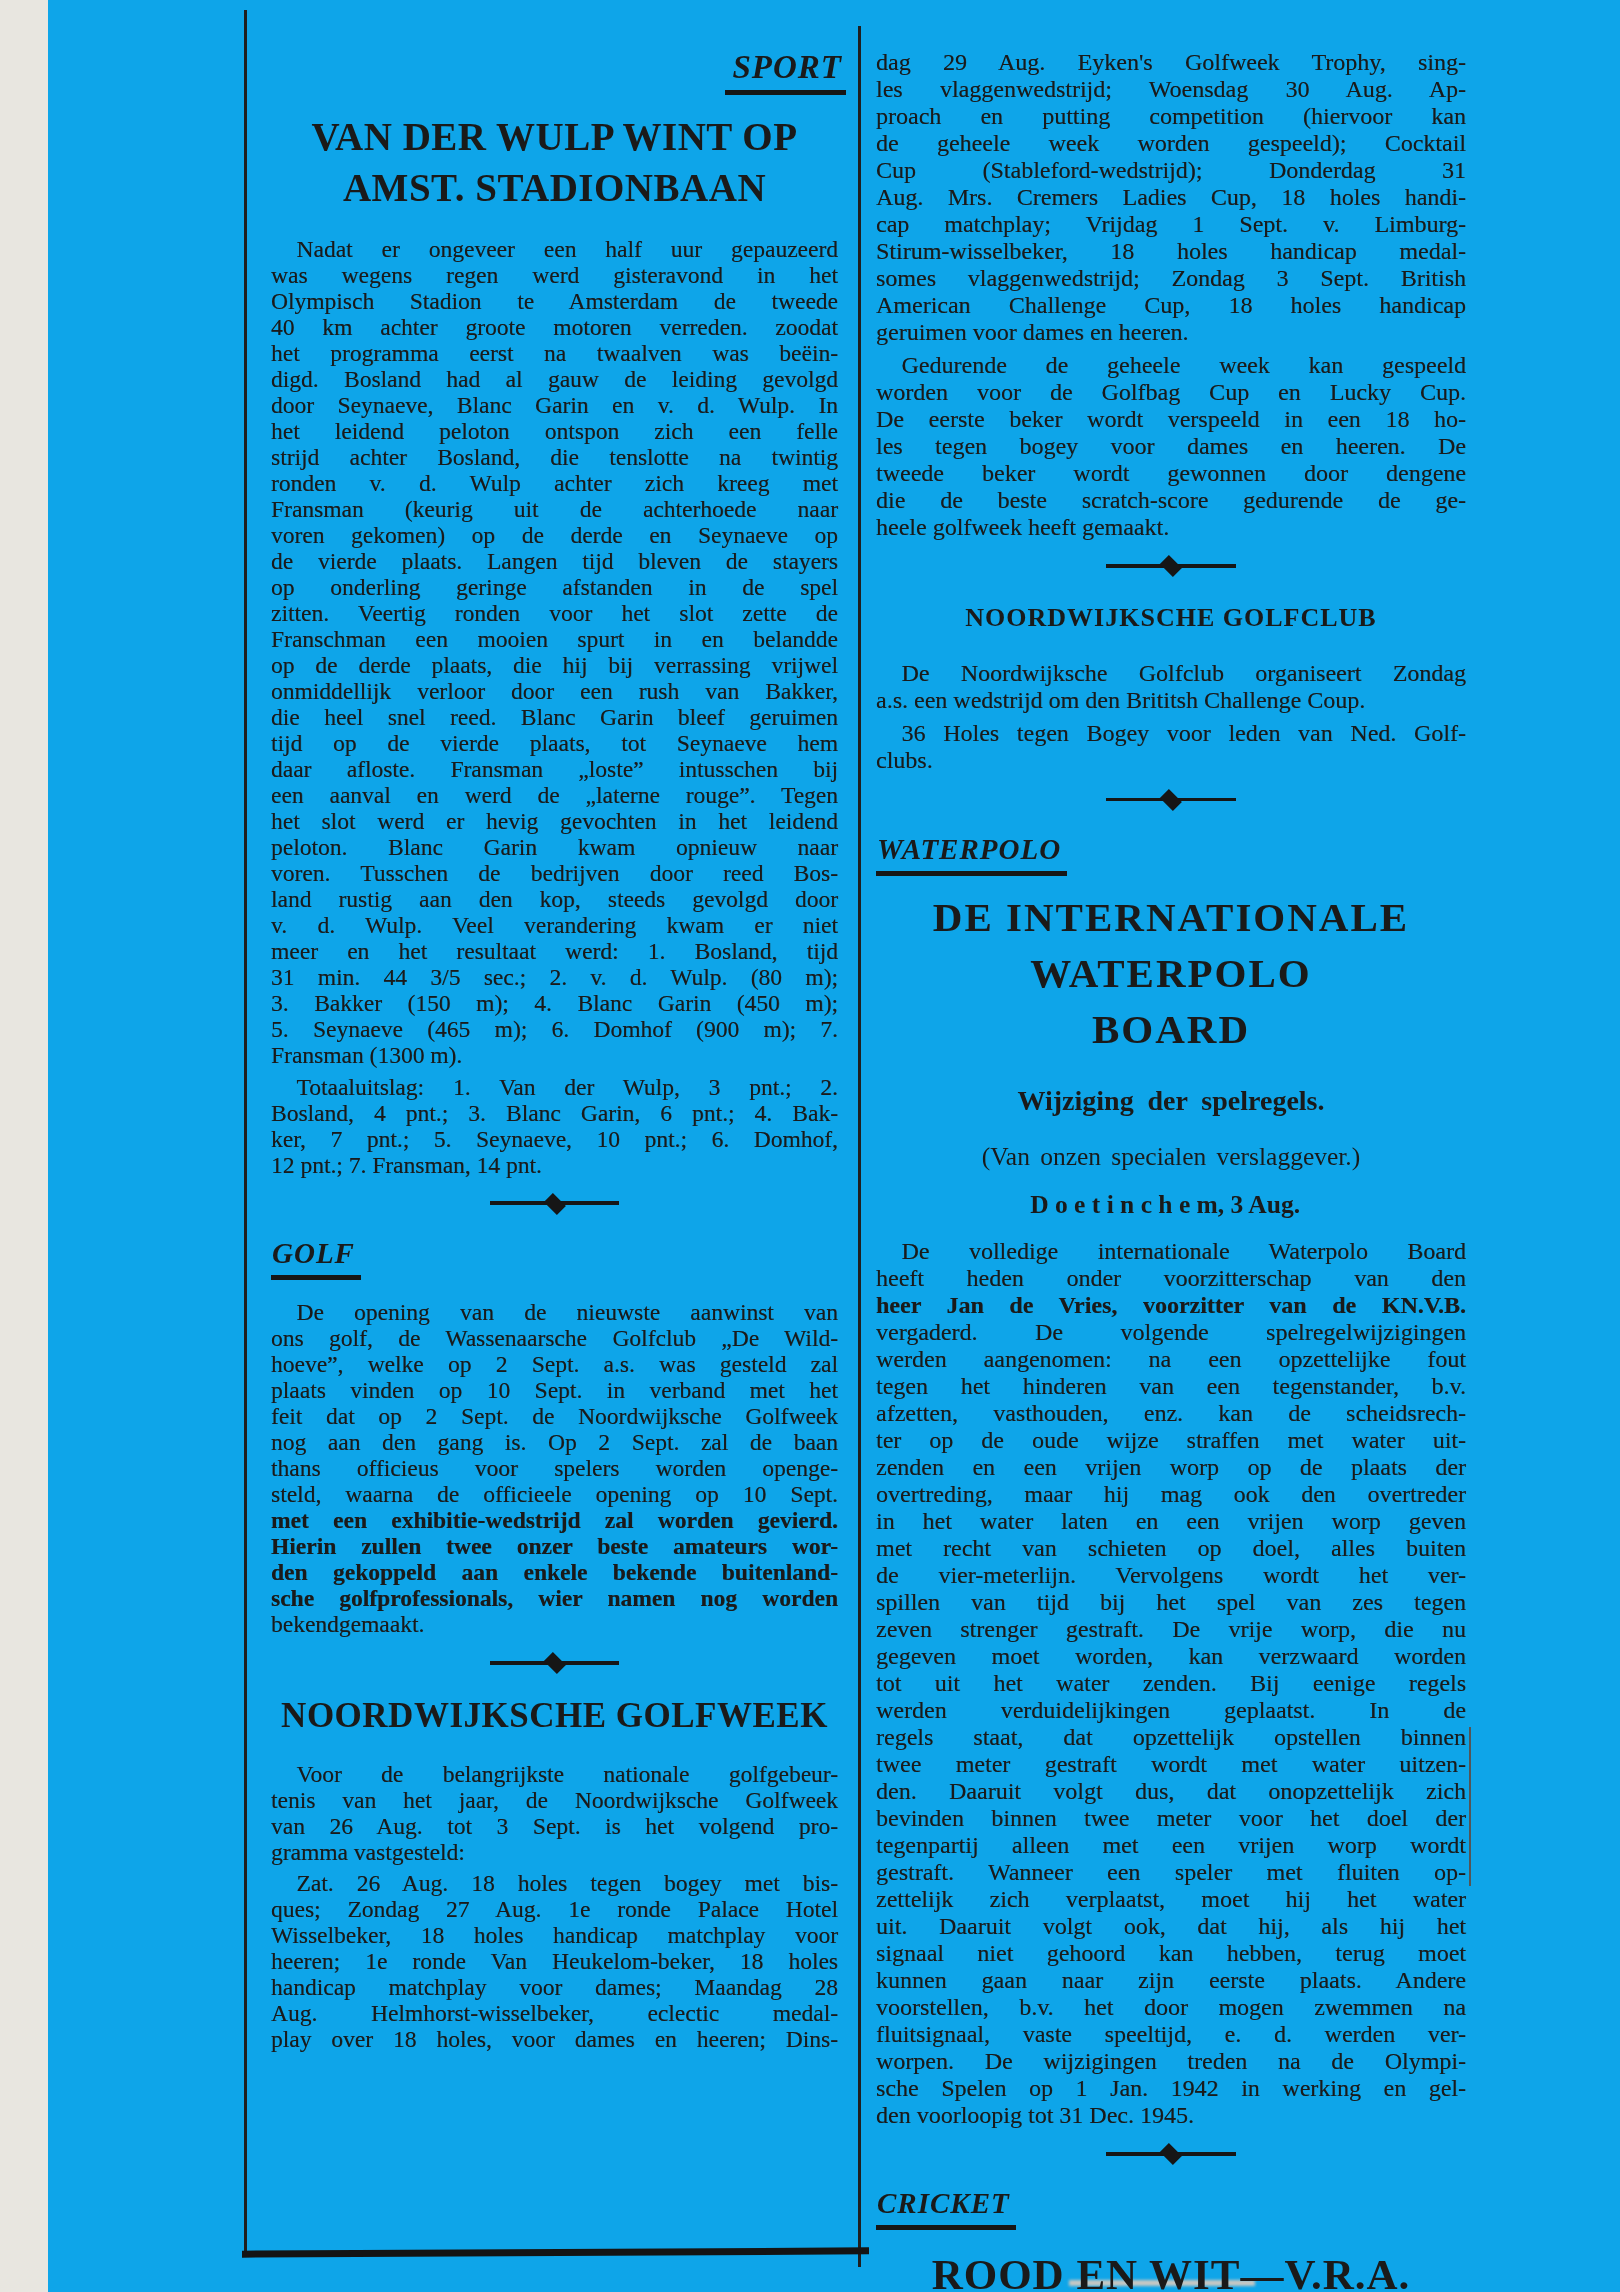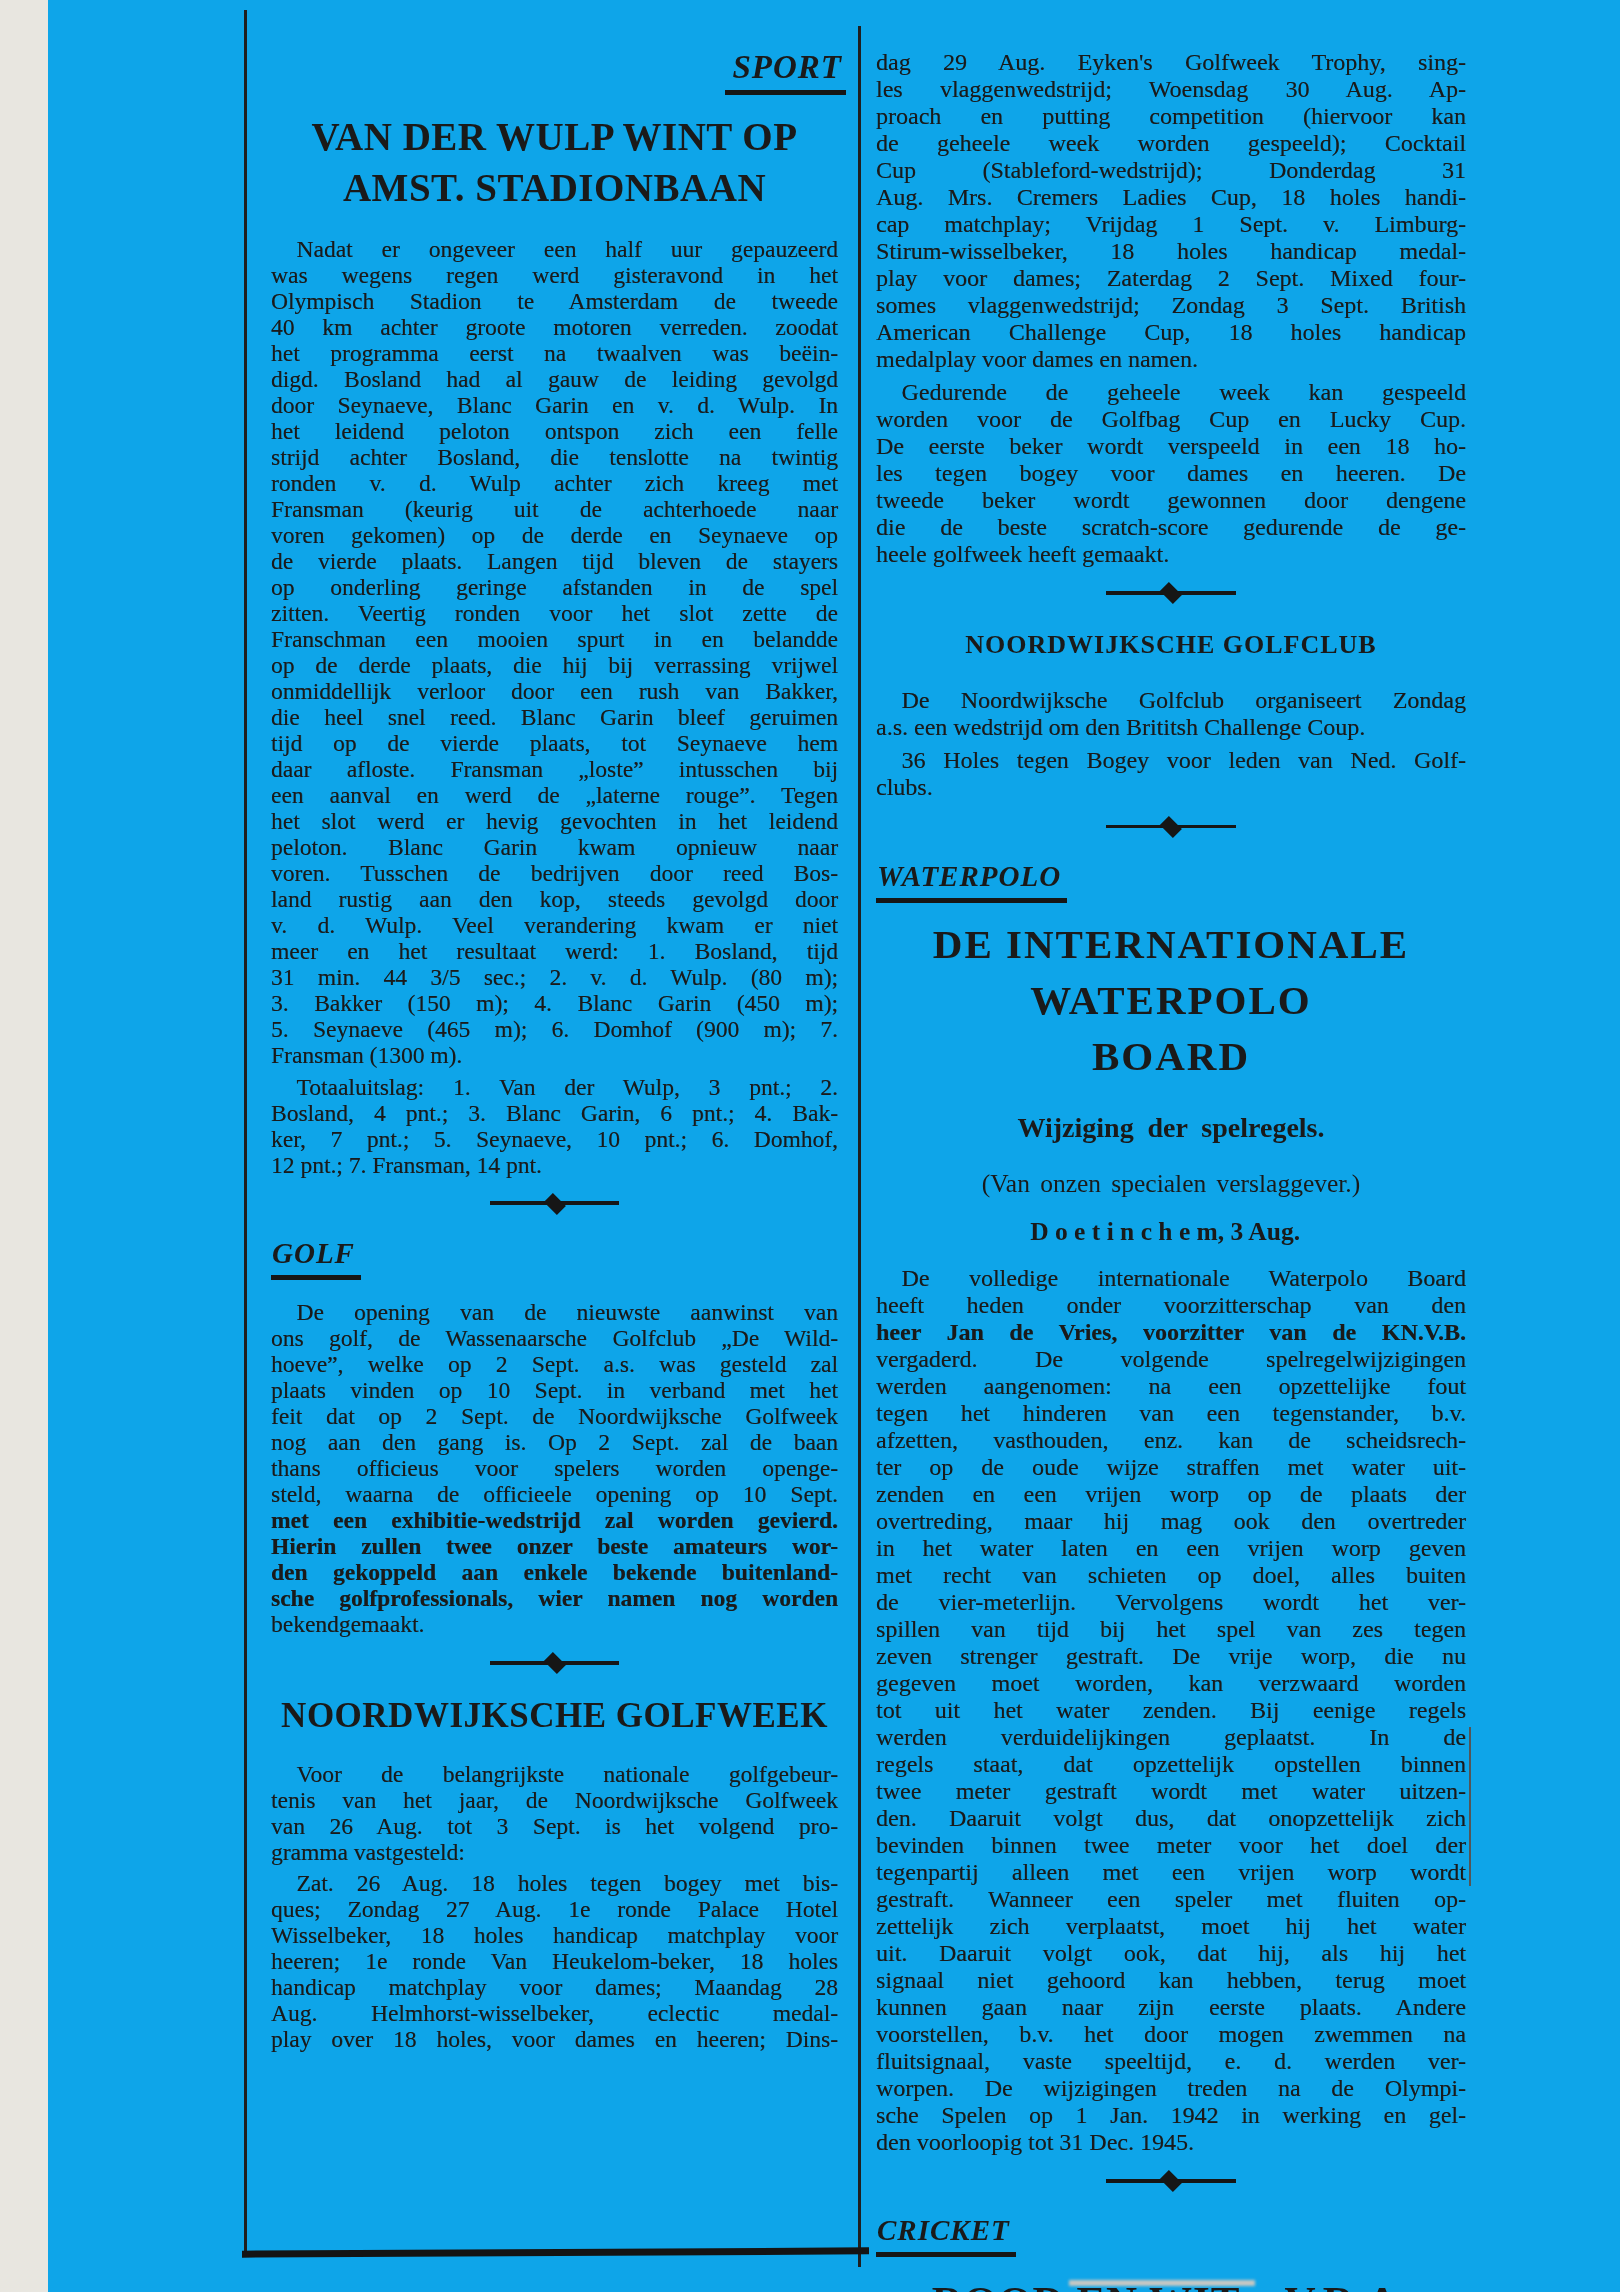--- a/index.html
+++ b/index.html
@@ -179,24 +179,23 @@
   <div class="column right" data-column="right">
       <div class="para">
         <div class="line">dag 29 Aug. Eyken's Golfweek Trophy, sing-</div>
         <div class="line">les vlaggenwedstrijd; Woensdag 30 Aug. Ap-</div>
         <div class="line">proach en putting competition (hiervoor kan</div>
         <div class="line">de geheele week worden gespeeld); Cocktail</div>
         <div class="line">Cup (Stableford-wedstrijd); Donderdag 31</div>
         <div class="line">Aug. Mrs. Cremers Ladies Cup, 18 holes handi-</div>
         <div class="line">cap matchplay; Vrijdag 1 Sept. v. Limburg-</div>
         <div class="line">Stirum-wisselbeker, 18 holes handicap medal-</div>
-        <div class="line">play voor dames; Zaterdag 2 Sept. Mixed four-</div>
         <div class="line">somes vlaggenwedstrijd; Zondag 3 Sept. British</div>
         <div class="line">American Challenge Cup, 18 holes handicap</div>
-        <div class="line last">medalplay voor dames en namen.</div>
+        <div class="line last">geruimen voor dames en heeren.</div>
       </div>
       <div class="para indent">
         <div class="line">Gedurende de geheele week kan gespeeld</div>
         <div class="line">worden voor de Golfbag Cup en Lucky Cup.</div>
         <div class="line">De eerste beker wordt verspeeld in een 18 ho-</div>
         <div class="line">les tegen bogey voor dames en heeren. De</div>
         <div class="line">tweede beker wordt gewonnen door dengene</div>
         <div class="line">die de beste scratch-score gedurende de ge-</div>
         <div class="line last">heele golfweek heeft gemaakt.</div>
       </div>

